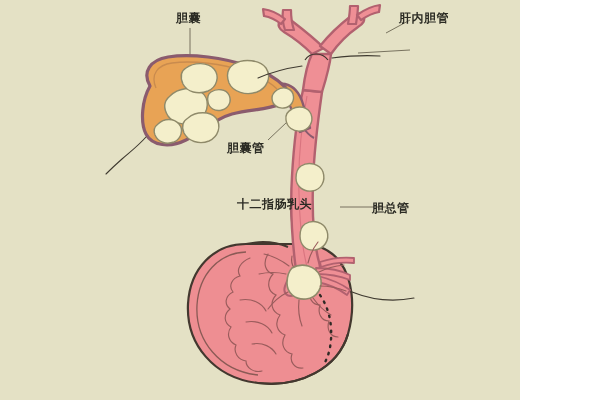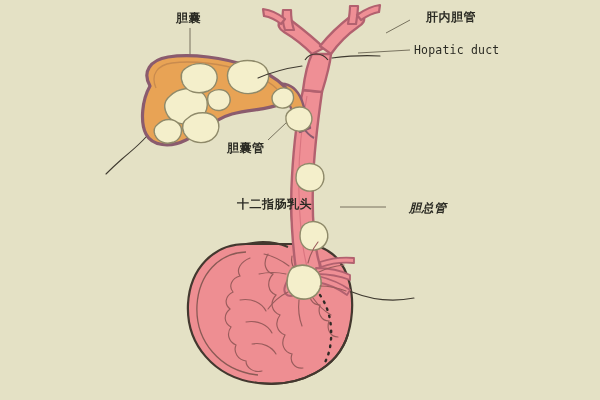--- a/index.html
+++ b/index.html
@@ -7,21 +7,21 @@
     padding: 0;
   }
   body {
     width: 600px;
     height: 400px;
     overflow: hidden;
     font-family: "Liberation Sans", sans-serif;
   }
   #canvas {
     position: relative;
-    width: 600px;
+    width: 520px;
     height: 400px;
     background: #e4e1c5;
   }
   #figure {
     position: absolute;
     left: 0;
     top: 0;
     width: 600px;
     height: 400px;
   }
@@ -217,23 +217,22 @@
     <g fill="none" stroke="#3f3a30" stroke-width="1.1" stroke-linecap="round">
       <path d="M146,137 C138,146 130,152 122,159 C114,166 110,170 106,174"></path>
       <path d="M332,58 C348,56 364,55 380,56"></path>
       <path d="M302,66 C288,68 272,72 258,78"></path>
       <path d="M352,292 C372,300 394,302 414,298"></path>
     </g>
   </svg>
 
   <div class="lbl lbl-cn" style="left:176px; top:12px;">胆囊</div>
 
-  <div class="lbl lbl-cn" style="left:426px; top:12px;font-family:Liberation Mono, monospace;">肝内胆管</div>
-
-  <div class="lbl lbl-en" style="left:414px; top:45px;">Hopatic duct</div>
+  <div class="lbl lbl-cn" style="left:399px; top:12px;">肝内胆管</div>
+
 
   <div class="lbl lbl-cn" style="left:227px; top:142px;">胆囊管</div>
 
   <div class="lbl lbl-cn" style="left:237px; top:198px;">十二指肠乳头</div>
 
-  <div class="lbl lbl-cn" style="left:409px; top:202px;font-style:italic;">胆总管</div>
+  <div class="lbl lbl-cn" style="left:372px; top:202px;">胆总管</div>
 
 </div>
 
 </body></html>

